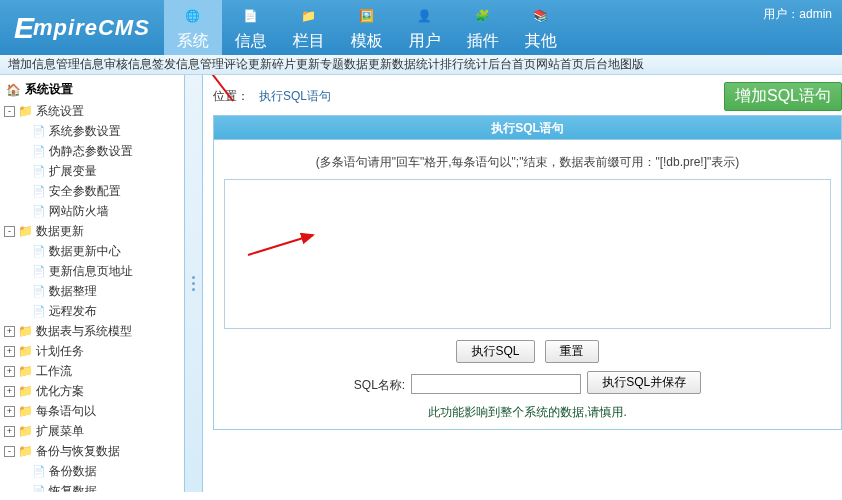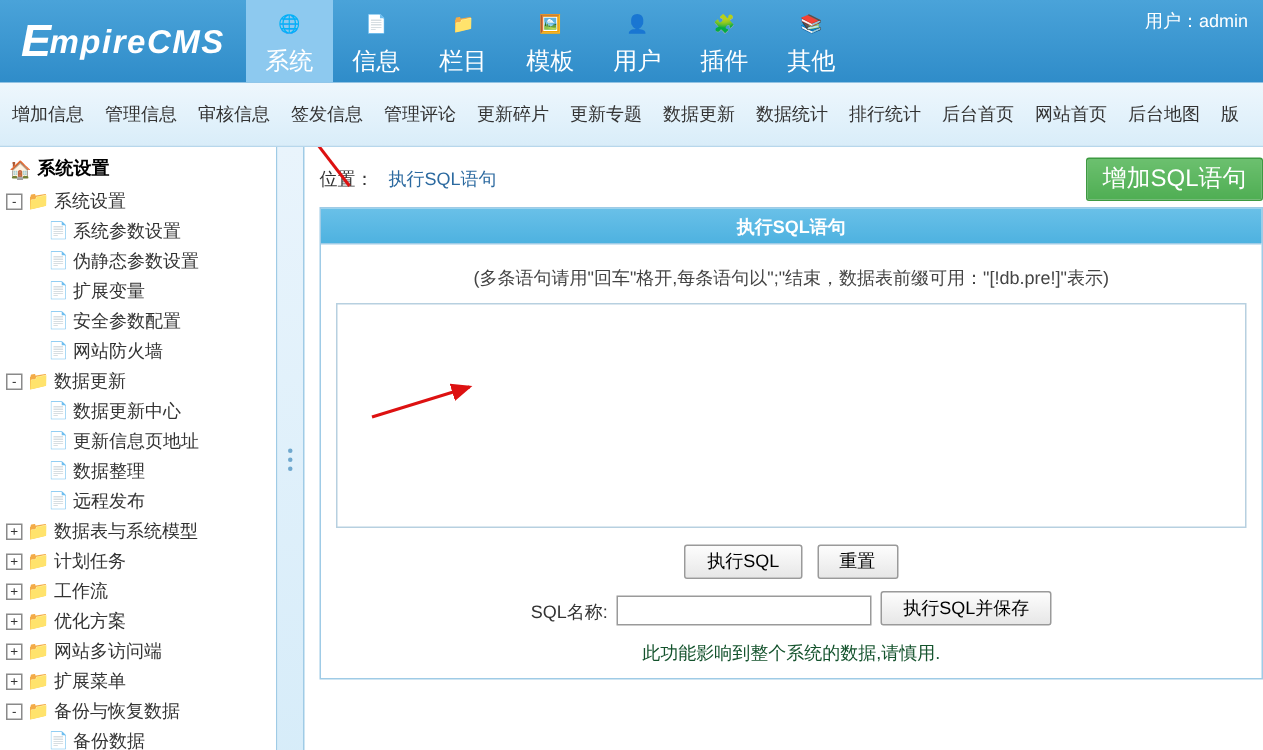--- a/index.html
+++ b/index.html
@@ -6,21 +6,21 @@
 body{width:842px;height:500px;overflow:hidden;background:#fff;font-size:12px;color:#333;}
 .topbar{height:55px;background:linear-gradient(#4aa3d9,#2f8cc9);display:flex;align-items:stretch;color:#fff;position:relative;}
 .logo{display:flex;align-items:center;padding:0 14px;font-size:22px;font-style:italic;font-weight:bold;letter-spacing:1px;}
 .logo .big{font-size:30px;font-style:italic;margin-right:-2px;}
 .topnav{display:flex;}
 .topnav-item{display:flex;flex-direction:column;align-items:center;justify-content:center;width:58px;cursor:pointer;gap:2px;}
 .topnav-item.active{background:#8dc9ef;}
 .topnav-item .ico{width:26px;height:26px;display:flex;align-items:center;justify-content:center;}
 .topnav-item .lbl{font-size:16px;color:#fff;}
 .userarea{position:absolute;right:10px;top:6px;font-size:12px;}
-.subbar{height:43px;background:linear-gradient(#eef7fd,#d9edf9);border-bottom:1px solid #b7d7ec;display:flex;align-items:center;padding:0 8px;gap:14px;font-size:12px;color:#333;}
+.subbar{height:20px;background:linear-gradient(#eef7fd,#d9edf9);border-bottom:1px solid #b7d7ec;display:flex;align-items:center;padding:0 8px;font-size:12px;color:#333;}
 .subbar span{cursor:pointer;white-space:nowrap;}
 .main{display:flex;height:calc(500px - 83px);}
 .sidebar{width:185px;border-right:1px solid #9fcbe6;background:#fff;overflow:auto;padding:4px 4px 10px 4px;}
 .side-title{display:flex;align-items:center;gap:4px;font-weight:bold;color:#000;margin:2px 0 3px 2px;}
 .tree ul{list-style:none;padding-left:14px;}
 .tree>ul{padding-left:0;}
 .tree li{line-height:20px;white-space:nowrap;}
 .node{display:flex;align-items:center;gap:3px;cursor:pointer;color:#333;}
 .node .exp{width:11px;height:11px;border:1px solid #8a8a8a;display:inline-flex;align-items:center;justify-content:center;font-size:9px;line-height:9px;color:#333;background:#fff;}
 .node .noexp{width:11px;display:inline-block;}
@@ -221,21 +221,21 @@
             <div class="node">
               <span class="exp">+</span>
               <span class="fold">📁</span>
               <span class="label">优化方案</span>
             </div>
           </li>
           <li>
             <div class="node">
               <span class="exp">+</span>
               <span class="fold">📁</span>
-              <span class="label">网站多访问端</span>
+              <span class="label">每条语句以</span>
             </div>
           </li>
           <li>
             <div class="node">
               <span class="exp">+</span>
               <span class="fold">📁</span>
               <span class="label">扩展菜单</span>
             </div>
           </li>
           <li>

